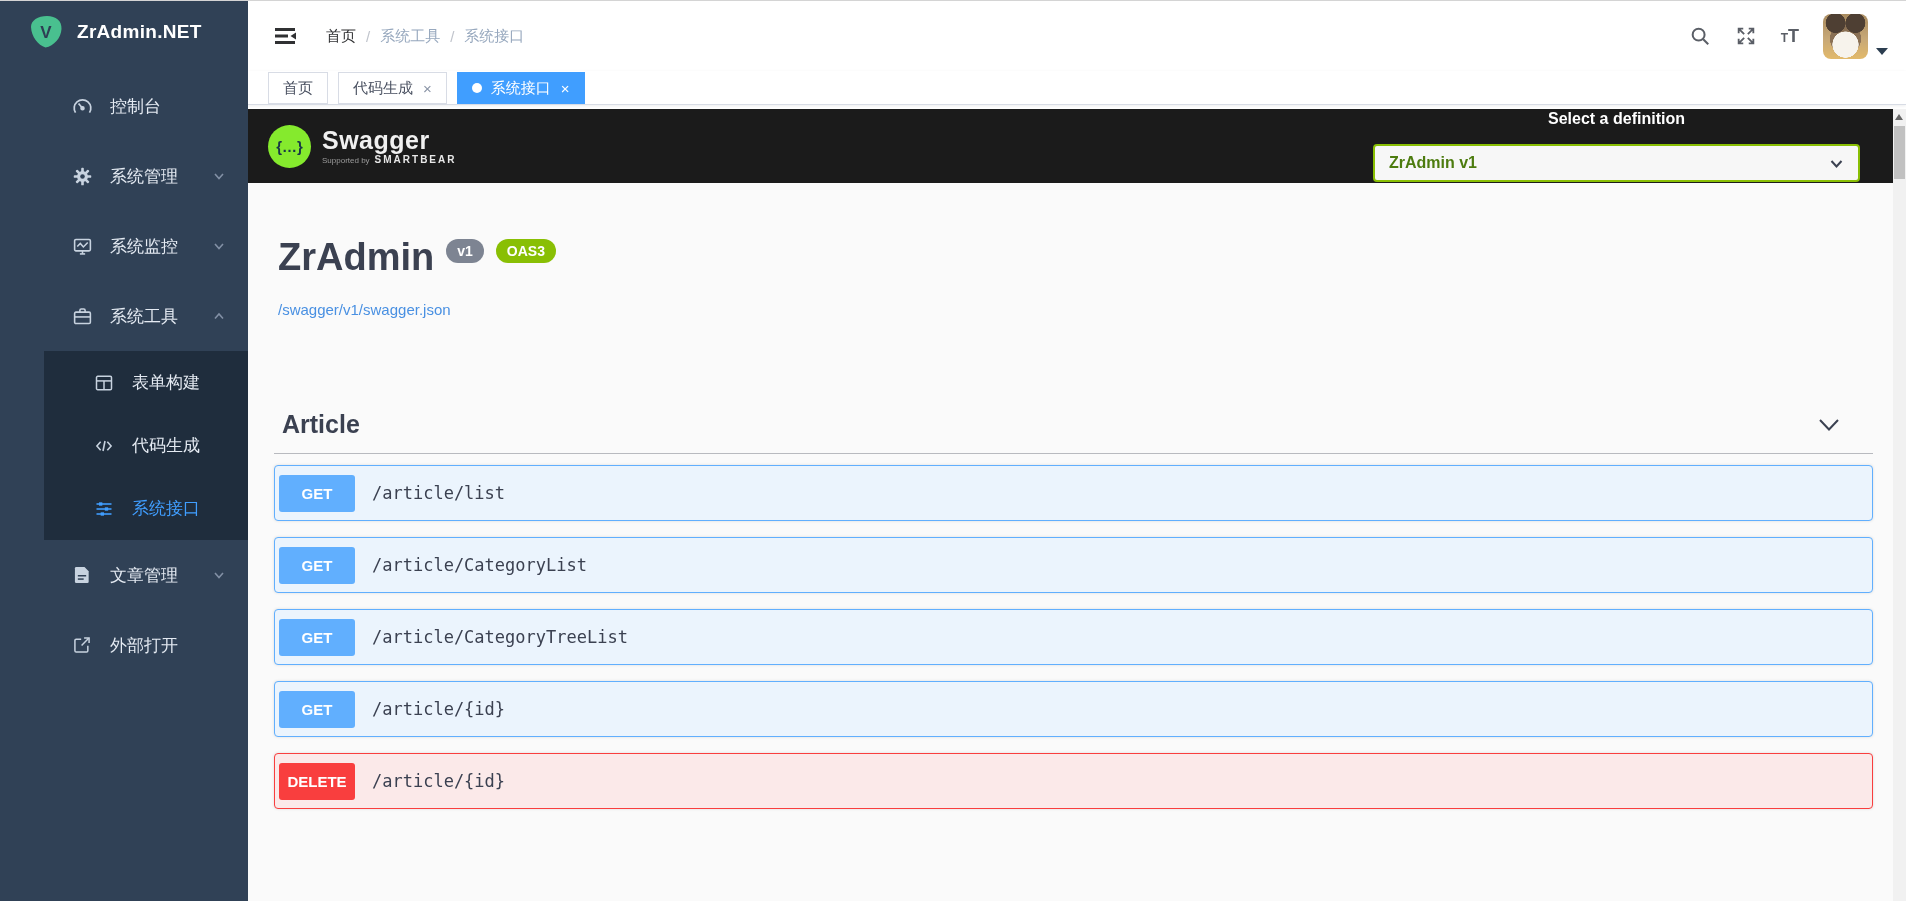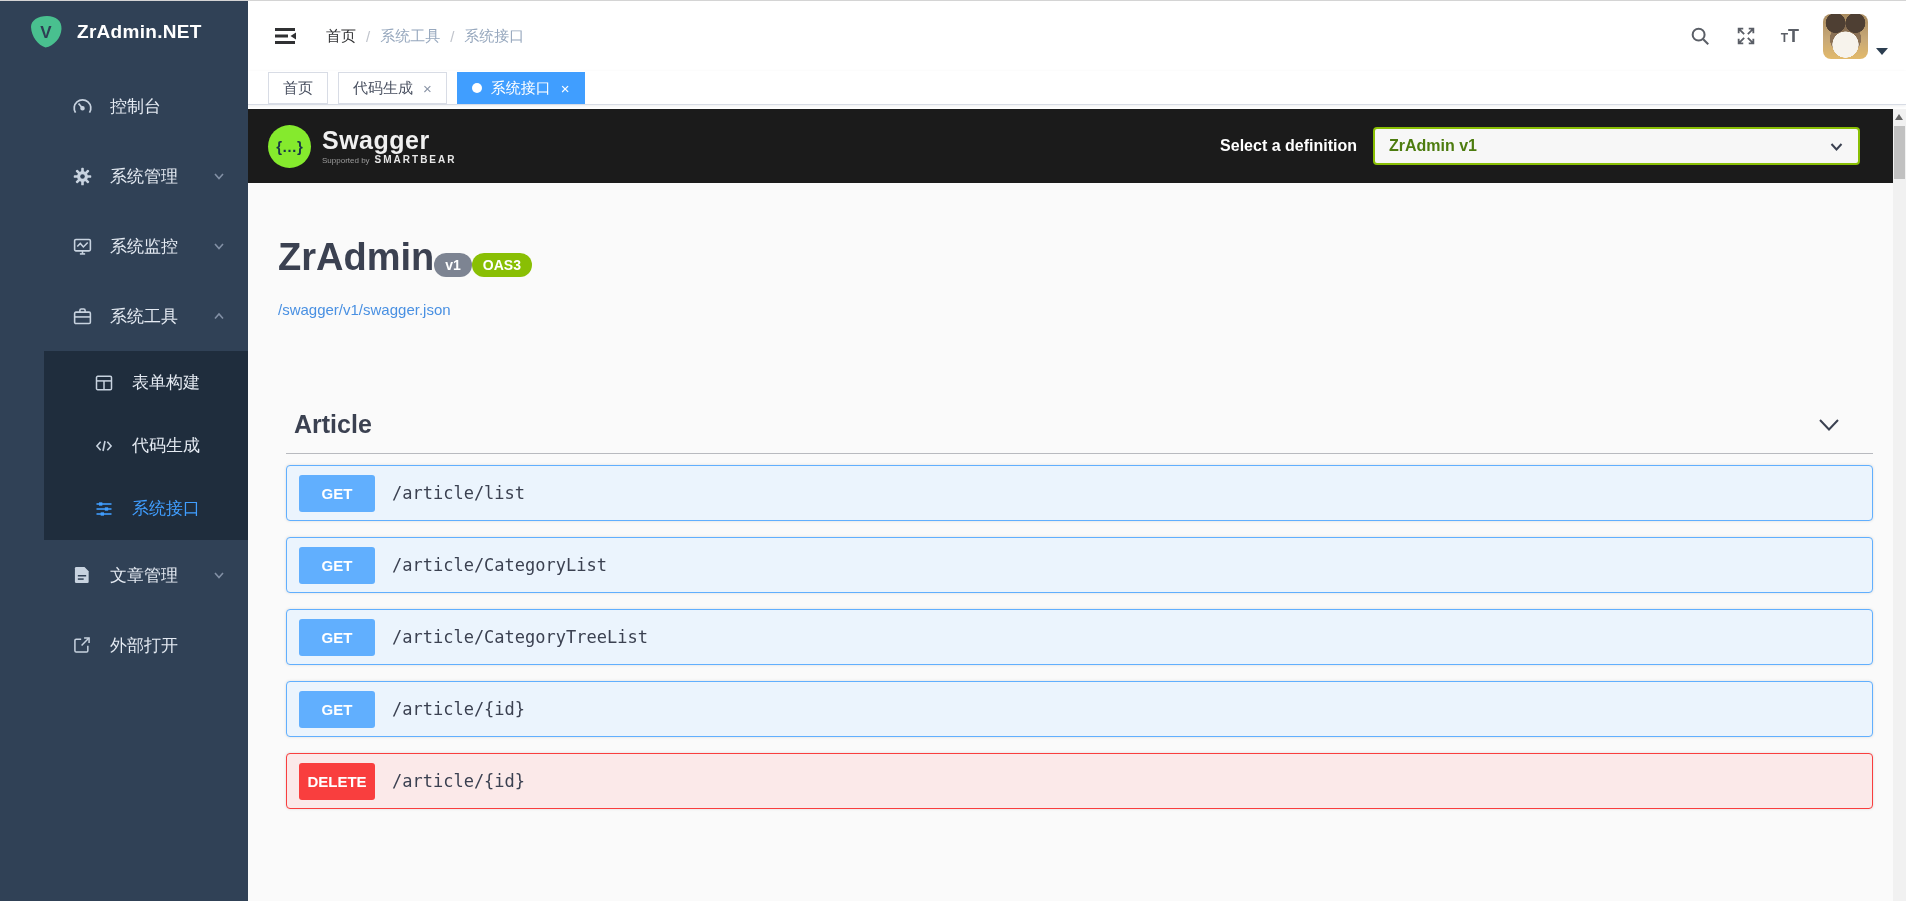--- a/index.html
+++ b/index.html
@@ -58,44 +58,44 @@
   .swagger { position:absolute; left:0; top:108px; width:1645px; height:793px; background:#fafafa; overflow:hidden; }
   .sw-topbar { height:74px; background:#1b1b1b; display:flex; align-items:center; padding:0 33px 0 20px; }
   .sw-logo { display:flex; align-items:center; gap:11px; }
   .sw-logo-circle { width:43px; height:43px; border-radius:50%; background:#85ea2d; color:#173647;
                     display:flex; align-items:center; justify-content:center; font-weight:bold; font-size:15px; }
   .sw-logo-textcol { display:flex; flex-direction:column; }
   .sw-logo-word { color:#f0f0f0; font-size:25px; font-weight:bold; letter-spacing:.5px; line-height:26px; }
   .sw-logo-sub { display:flex; align-items:baseline; gap:5px; margin-top:1px; }
   .sw-supported { color:#9b9b9b; font-size:8px; }
   .sw-smartbear { color:#e8e8e8; font-size:10px; font-weight:bold; letter-spacing:2px; }
-  .sw-select-wrap { margin-left:auto; display:flex; align-items:center; gap:16px; }
+  .sw-select-wrap { margin-left:auto; display:flex; align-items:center; gap:16px;flex-direction:column; }
   .sw-select-label { color:#fff; font-size:16px; font-weight:bold; }
   .sw-select { width:487px; height:38px; background:#f7f7f7; border:2px solid #89bf04; border-radius:4px;
                display:flex; align-items:center; padding:0 14px; cursor:pointer; }
   .sw-select-value { font-size:16px; font-weight:bold; color:#4d7c0f; }
   .sw-select-chev { margin-left:auto; }
 
   .sw-info { padding:54px 20px 0 30px; }
-  .sw-title { display:flex; align-items:flex-end; }
+  .sw-title { display:flex; align-items:flex-start; gap:12px; }
   .sw-title h1 { font-size:38px; line-height:40px; font-weight:bold; color:#3b4151; }
   .pill { color:#fff; font-size:14px; font-weight:bold; border-radius:14px; padding:4px 11px; margin-top:2px; }
   .pill-version { background:#7d8492; }
   .pill-oas { background:#89bf04; }
   .spec-link { display:inline-block; margin-top:24px; font-size:15px; color:#4990e2; text-decoration:none; cursor:pointer; }
 
-  .tag-section { margin:91px 20px 0 38px; }
+  .tag-section { margin:91px 20px 0 26px; }
   .tag-row { display:flex; align-items:center; padding:0 14px 14px 8px;
              border-bottom:1px solid rgba(59,65,81,.35); cursor:pointer; }
   .tag-name { font-size:25px; font-weight:bold; color:#3b4151; }
   .tag-chev { margin-left:auto; margin-right:18px; }
 
   .oplist { margin-top:11px; }
   .opblock { height:56px; border-radius:4px; border:1px solid; display:flex; align-items:center;
-             padding:0 12px; margin-bottom:16px; box-shadow:0 0 3px rgba(0,0,0,.12); }
+             padding:0 4px; margin-bottom:16px; box-shadow:0 0 3px rgba(0,0,0,.12); }
   .op-get    { background:#ebf4fd; border-color:#61affe; }
   .op-delete { background:#fbe9e9; border-color:#f93e3e; }
   .op-post   { background:#e9f7f1; border-color:#49cc90; }
   .method { width:76px; text-align:center; padding:10px 0; border-radius:3px; color:#fff;
             font-weight:bold; font-size:15px; cursor:pointer; flex:none; }
   .m-get { background:#61affe; } .m-delete { background:#f93e3e; } .m-post { background:#49cc90; }
   .op-path { margin-left:17px; font-family:"DejaVu Sans Mono","Liberation Mono",monospace;
              font-size:17px; color:#3b4151; cursor:pointer; }
 
   

